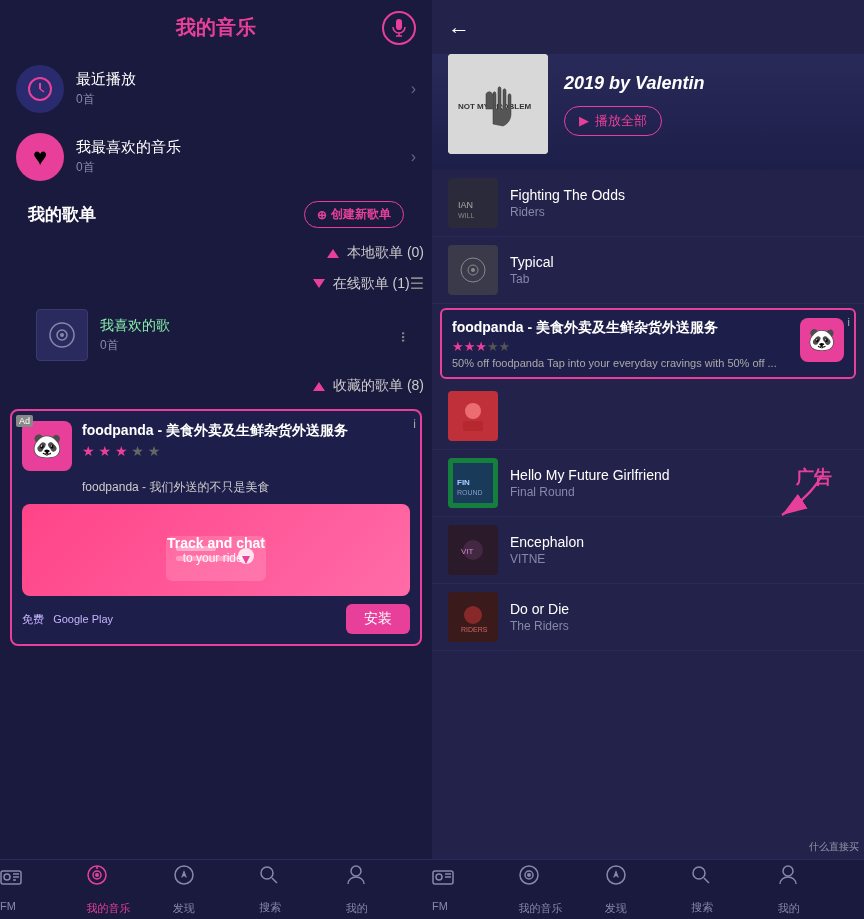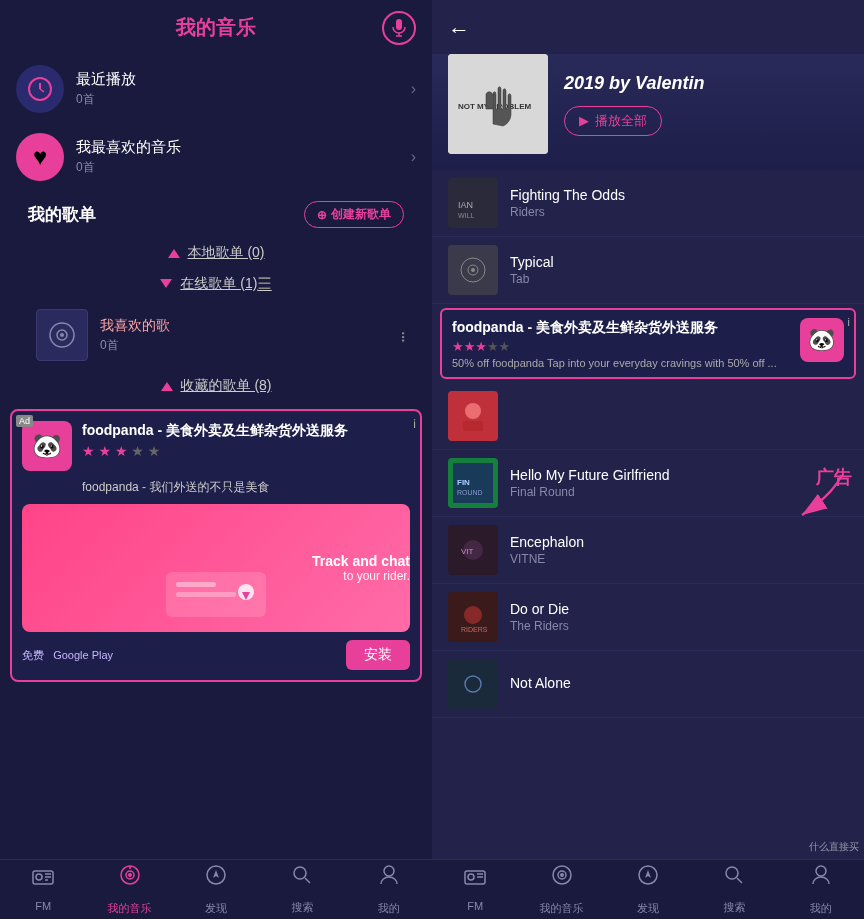--- a/index.html
+++ b/index.html
@@ -120,27 +120,26 @@
       color: #e8409a;
       border-radius: 16px;
       padding: 4px 12px;
       font-size: 12px;
       display: flex;
       align-items: center;
       gap: 4px;
     }
 
     .sub-section {
-      padding: 6px 0;
+      padding: 6px 8px;
       color: #ccc;
       font-size: 14px;
       display: flex;
       align-items: center;
-      justify-content: center;
-      text-decoration: underline;
+      justify-content: flex-end;
     }
 
     .sub-section-left {
       display: flex;
       align-items: center;
       gap: 8px;
     }
 
     .triangle-up { 
       width: 0; height: 0;
@@ -178,21 +177,21 @@
       margin-right: 12px;
       flex-shrink: 0;
       border: 1px solid #3a3a6e;
     }
 
     .online-playlist-info {
       flex: 1;
     }
 
     .online-playlist-name {
-      color: #fca5a5;
+      color: #86efac;
       font-size: 14px;
     }
 
     .online-playlist-count {
       color: #8888aa;
       font-size: 12px;
       margin-top: 2px;
     }
 
     .three-dots {
@@ -307,21 +306,21 @@
       height: 60px;
       background: #1a1a3e;
       display: flex;
       border-top: 1px solid #2a2a5e;
     }
 
     .nav-item {
       flex: 1;
       display: flex;
       flex-direction: column;
-      align-items: center;
+      align-items: flex-start;
       justify-content: center;
       gap: 10px;
       cursor: pointer;
     }
 
     .nav-icon {
       font-size: 20px;
       color: #8888aa;
     }
 
@@ -517,26 +516,26 @@
       border-top: 1px solid #2a2a5e;
     }
 
     
     .songs-list::-webkit-scrollbar { display: none; }
 
     .ad-map-bg {
       background: linear-gradient(135deg, #ff4488 0%, #ff6ba8 100%);
       border-radius: 8px;
       margin-top: 8px;
-      height: 128px;
+      height: 92px;
       position: relative;
       overflow: hidden;
       display: flex;
       flex-direction: column;
-      align-items: flex-end;
+      align-items: center;
       justify-content: center;
     }
 
     .ad-map-text {
       color: white;
       font-size: 14px;
       font-weight: bold;
       text-align: center;
     }
 
@@ -860,36 +859,24 @@
           <circle cx="20" cy="18" r="9" fill="#aa3030" opacity="0.7"></circle>
           <text x="8" y="35" font-size="7" fill="#cc6666" font-family="sans-serif">RIDERS</text>
         </svg>
       </div>
       <div class="song-info">
         <div class="song-title">Do or Die</div>
         <div class="song-artist">The Riders</div>
       </div>
     </div>
 
-    <div class="song-row">
-      <div class="song-thumb" style="background:#1a2a3a;">
-        <svg width="40" height="40" viewBox="0 0 40 40">
-          <rect width="40" height="40" fill="#1a2a3a"></rect>
-          <circle cx="20" cy="20" r="8" stroke="#5577aa" stroke-width="1.5" fill="none"></circle>
-        </svg>
-      </div>
-      <div class="song-info">
-        <div class="song-title">Not Alone</div>
-        <div class="song-artist"></div>
-      </div>
-    </div>
-
-  </div>
-
-  <div class="annotation-arrow" style="bottom:390px; right:12px;">
+
+  </div>
+
+  <div class="annotation-arrow" style="bottom:390px; right:32px;">
     <svg width="80" height="60" viewBox="0 0 80 60">
       <defs>
         <marker id="arrowhead" markerWidth="10" markerHeight="7" refX="10" refY="3.5" orient="auto">
           <polygon points="0 0, 10 3.5, 0 7" fill="#e8409a"></polygon>
         </marker>
       </defs>
       <path d="M70 10 Q60 30 30 50" stroke="#e8409a" stroke-width="2.5" fill="none" marker-end="url(#arrowhead)"></path>
     </svg>
     <span style="position:absolute; top:0; right:0; color:#e8409a; font-size:18px; font-weight:bold;">广告</span>
   </div>

